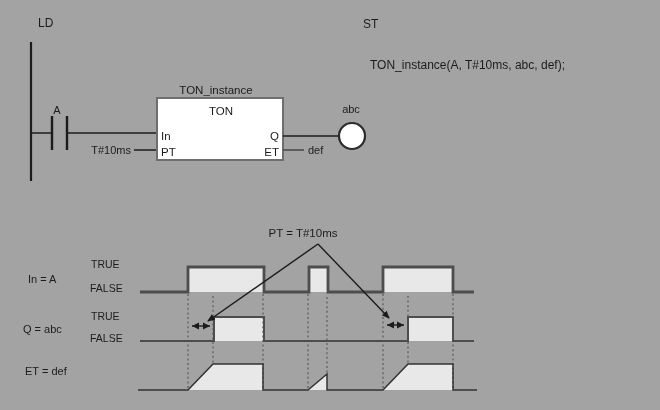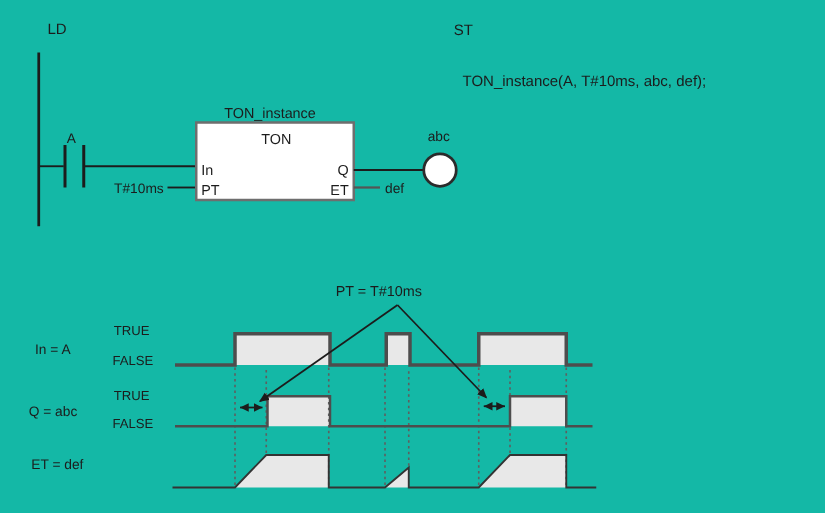--- a/index.html
+++ b/index.html
@@ -1,16 +1,16 @@
 <!DOCTYPE html>
 <html><head>
 <meta charset="utf-8">
 <style>
   html,body{margin:0;padding:0;background:#fff;}
-  .page{position:relative;width:660px;height:410px;background:#14b8a6;overflow:hidden;}
+  .page{position:relative;width:660px;height:410px;background:#a3a3a3;overflow:hidden;}
   svg{display:block;}
   svg text{font-family:"Liberation Sans","DejaVu Sans",sans-serif;fill:#1c1c1c;}
   .t12{font-size:12px;}
   .t11{font-size:11.5px;}
   .lbl{font-size:11px;}
   .tf{font-size:10.5px;}
 </style>
 </head>
 <body>
 

